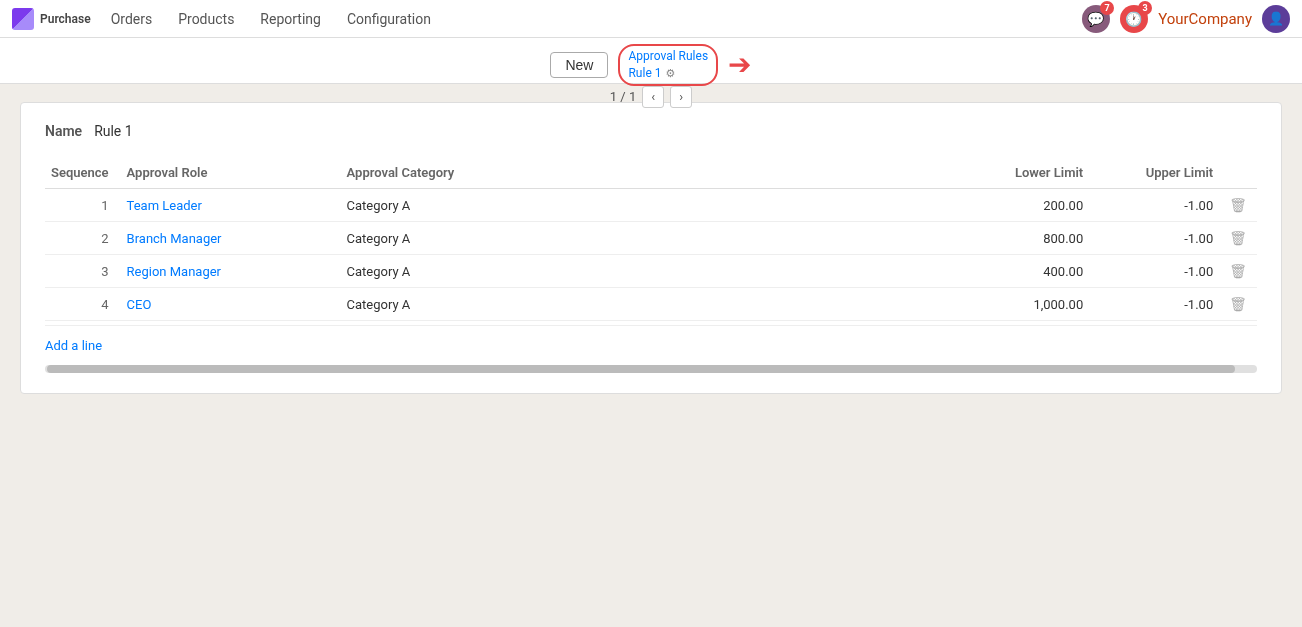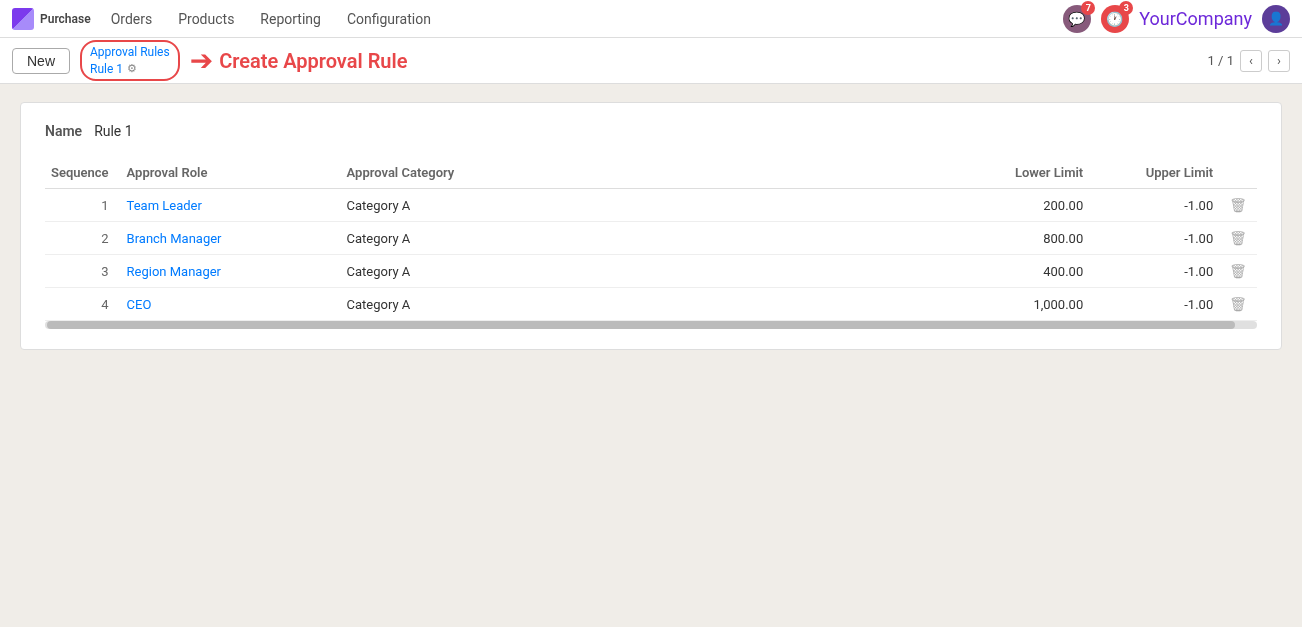--- a/index.html
+++ b/index.html
@@ -34,32 +34,32 @@
       position: relative; cursor: pointer; width: 28px; height: 28px;
       display: flex; align-items: center; justify-content: center;
       background: #875a7b; border-radius: 50%; color: #fff; font-size: 14px;
     }
     .notif-badge {
       position: absolute; top: -4px; right: -4px;
       background: #e84749; color: #fff; border-radius: 50%;
       font-size: 9px; width: 14px; height: 14px;
       display: flex; align-items: center; justify-content: center; font-weight: bold;
     }
-    .company-name { font-size: 18px; color: #6d28d9; }
+    .company-name { font-size: 15px; color: #c2410c; }
     .avatar {
       width: 28px; height: 28px; border-radius: 50%;
       background: #5c3d99; display: flex; align-items: center; justify-content: center;
       color: #fff; font-size: 13px; overflow: hidden;
     }
 
     
     .secondary-bar {
       display: flex; align-items: center; justify-content: space-between;
       background: #fff; border-bottom: 1px solid #ddd;
-      padding: 6px 12px; height: 46px;
+      padding: 6px 12px; height: 46px; flex-direction: column;
     }
     .secondary-left { display: flex; align-items: center; gap: 10px; }
     .btn-new {
       border: 1px solid #aaa; border-radius: 4px;
       padding: 4px 14px; cursor: pointer; background: #fff;
       color: #333; font-size: 14px;
     }
     .breadcrumb-box {
       border: 2px solid #e84749; border-radius: 16px; padding: 2px 8px;
       display: flex; flex-direction: column; font-size: 12px; line-height: 1.4;
@@ -171,21 +171,20 @@
     <button class="btn-new">New</button>
     <div class="breadcrumb-box">
       <span class="breadcrumb-top">Approval Rules</span>
       <div class="breadcrumb-bottom">
         <span>Rule 1</span>
         <span class="gear-icon">⚙</span>
       </div>
     </div>
     <div class="arrow-container">
       <span class="red-arrow">➔</span>
-      <span class="create-label">Create Approval Rule</span>
     </div>
   </div>
   <div class="pagination">
     <span>
       <span>1</span>
       <span> / </span>
       <span>1</span>
     </span>
     <div class="page-btn">‹</div>
     <div class="page-btn">›</div>
@@ -240,18 +239,21 @@
       <td class="seq">4</td>
       <td><a href="#">CEO</a></td>
       <td>Category A</td>
       <td class="right">1,000.00</td>
       <td class="right">-1.00</td>
       <td><span class="delete-btn">🗑</span></td>
     </tr>
         </tbody>
     </table>
 
+    <div class="scrollbar-row">
+      <a class="add-line-btn">Add a line</a>
+    </div>
     <div class="fake-scrollbar">
       <div class="fake-scrollbar-thumb"></div>
     </div>
 
   </div>
 </div>
 
 </body></html>

